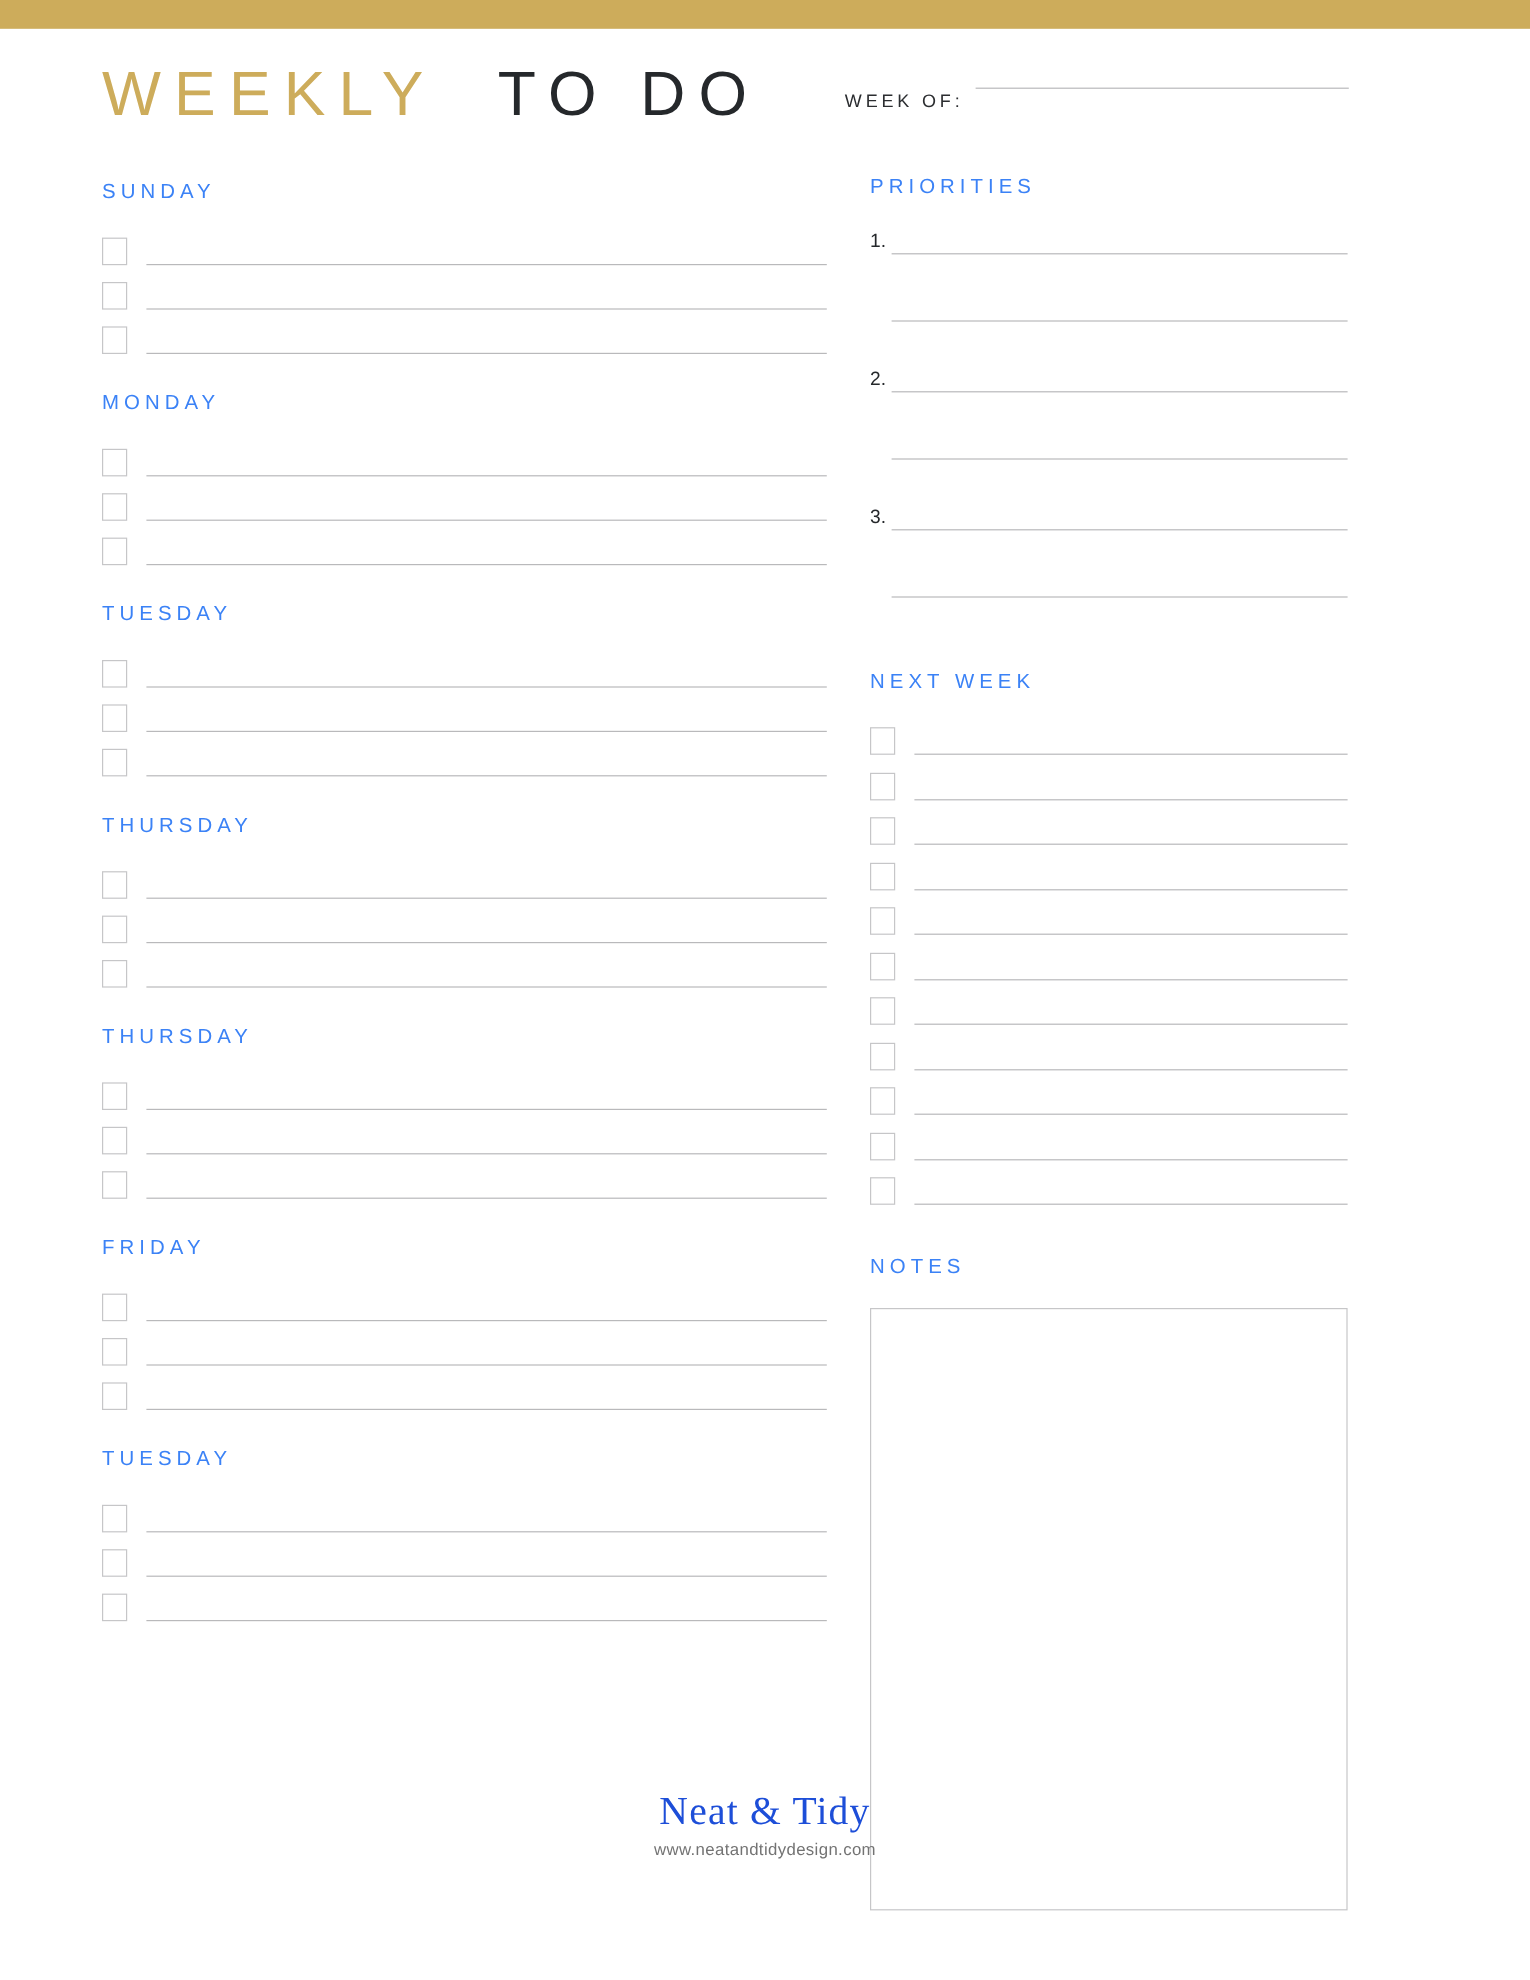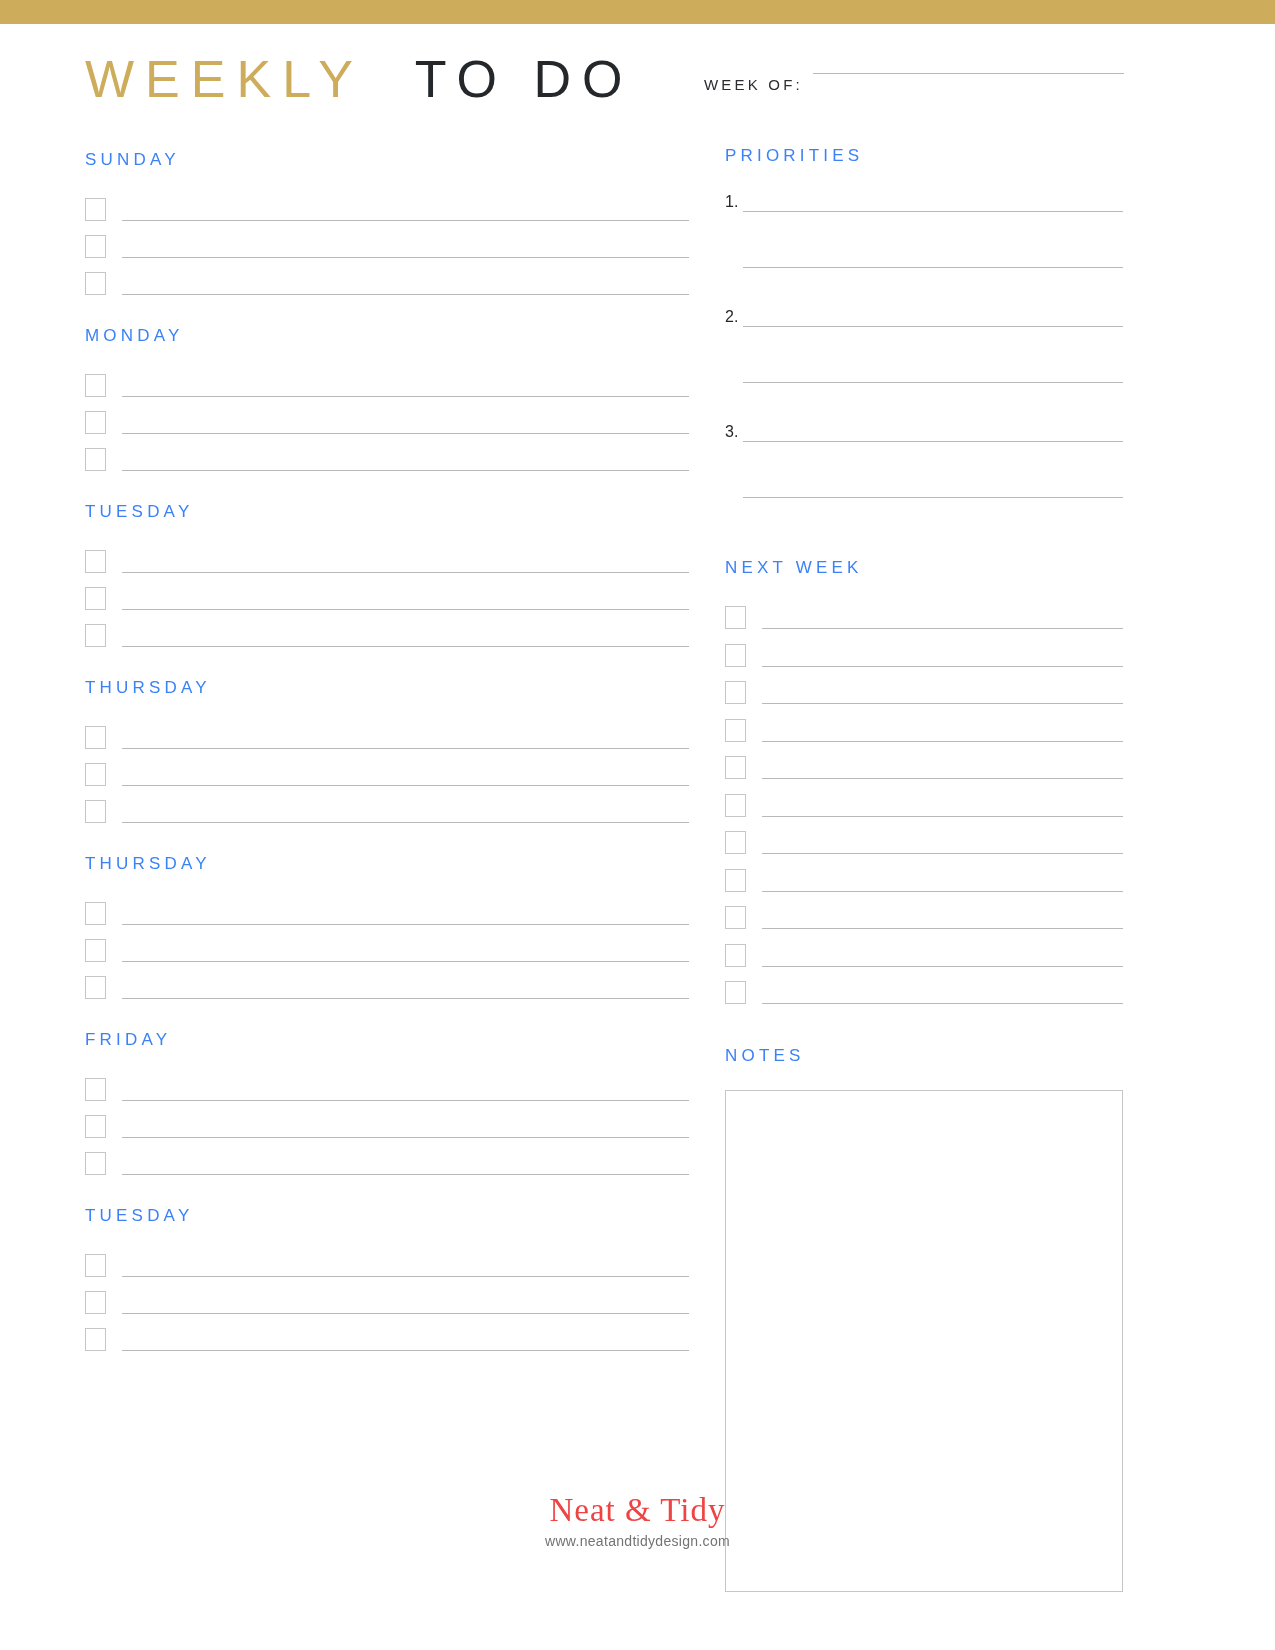--- a/index.html
+++ b/index.html
@@ -196,21 +196,21 @@
   .footer {
     position: absolute;
     left: 0;
     top: 1490px;
     width: 1275px;
     text-align: center;
   }
   .footer-brand {
     font-family: "Liberation Serif", serif;
     font-size: 33px;
-    color: #ef4444;
+    color: #1d4ed8;
     letter-spacing: 1px;
     line-height: 40px;
   }
   .footer-url {
     font-size: 14px;
     color: #737373;
     letter-spacing: 0.3px;
     line-height: 20px;
     margin-top: 1px;
   }

